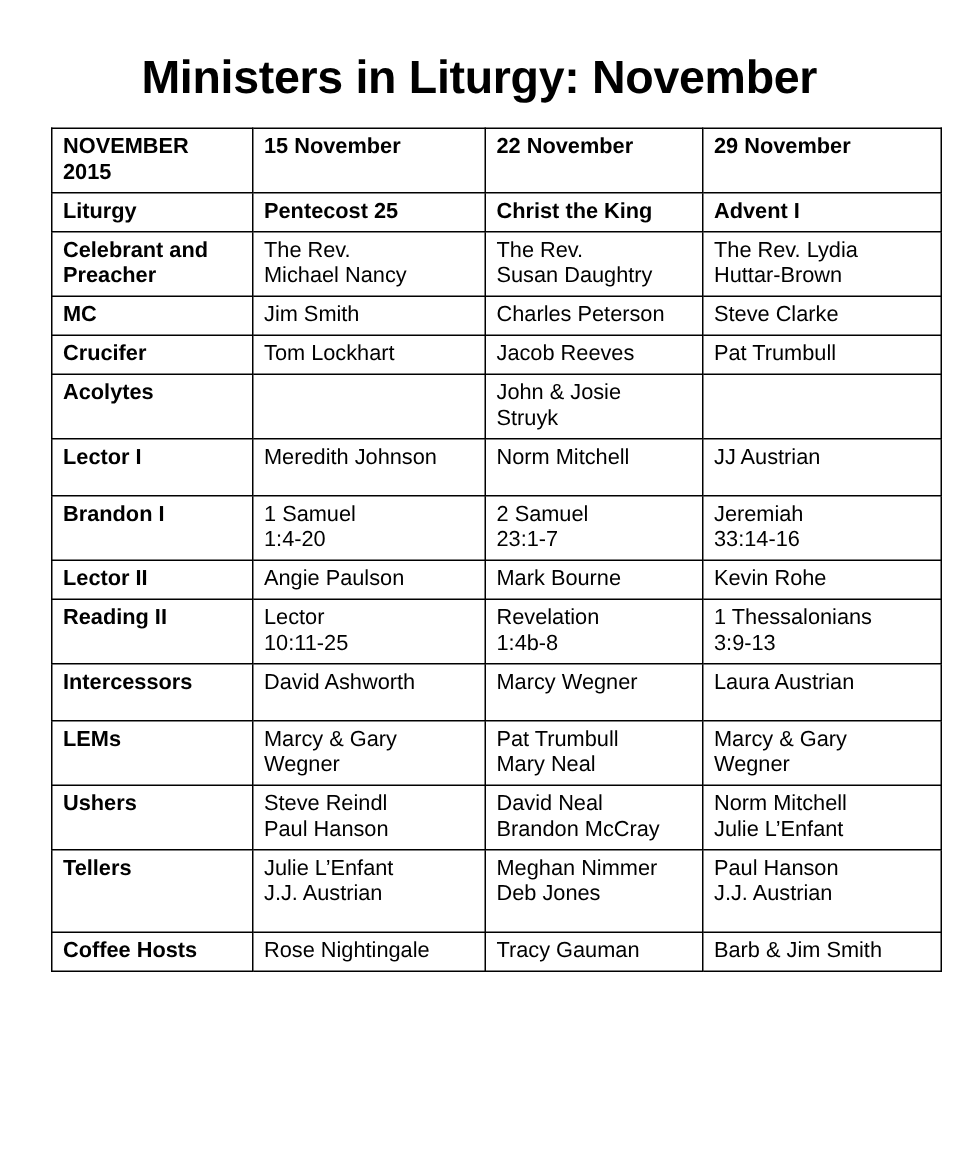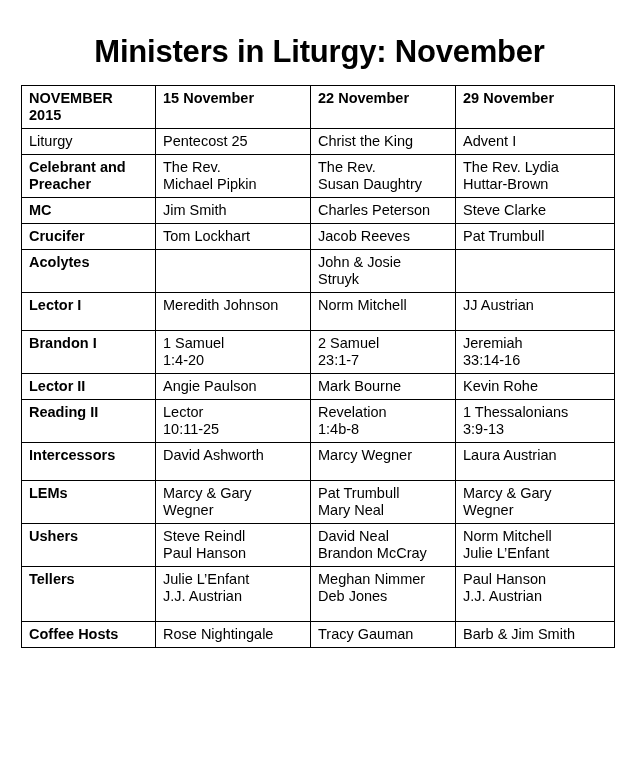--- a/index.html
+++ b/index.html
@@ -27,21 +27,21 @@
     width: 639px;
     text-align: center;
     font-size: 31px;
     font-weight: bold;
     letter-spacing: -0.2px;
     line-height: 38px;
     white-space: nowrap;
   }
   .schedule-table {
     position: absolute;
-    left: 21px;
+    left: 34px;
     top: 85px;
     width: 593px;
     border-collapse: collapse;
     table-layout: fixed;
     font-size: 14.5px;
   }
   .schedule-table td {
     border: 1.4px solid #000000;
     vertical-align: top;
     padding: 4px 6px 4px 7px;
@@ -56,21 +56,21 @@
   
   .schedule-table td.label {
     font-weight: bold;
   }
   
   .schedule-table tr.header-row td {
     font-weight: bold;
   }
   
   .schedule-table tr.liturgy-row td {
-    font-weight: normal;
+    font-weight: bold;
   }
   
   .schedule-table tr.tall td {
     padding-bottom: 16px;
     margin-top: 32px;
   }
   .cell-line {
     display: block;
   }
 </style>
@@ -113,21 +113,21 @@
             <span class="cell-line">Christ the King</span>
           </td>
           <td>
             <span class="cell-line">Advent I</span>
           </td>
         </tr>
         <tr>
           <td class="label">Celebrant and Preacher</td>
           <td>
             <span class="cell-line">The Rev.</span>
-            <span class="cell-line">Michael Pipkin</span>
+            <span class="cell-line">Michael Nancy</span>
           </td>
           <td>
             <span class="cell-line">The Rev.</span>
             <span class="cell-line">Susan Daughtry</span>
           </td>
           <td>
             <span class="cell-line">The Rev. Lydia</span>
             <span class="cell-line">Huttar-Brown</span>
           </td>
         </tr>

